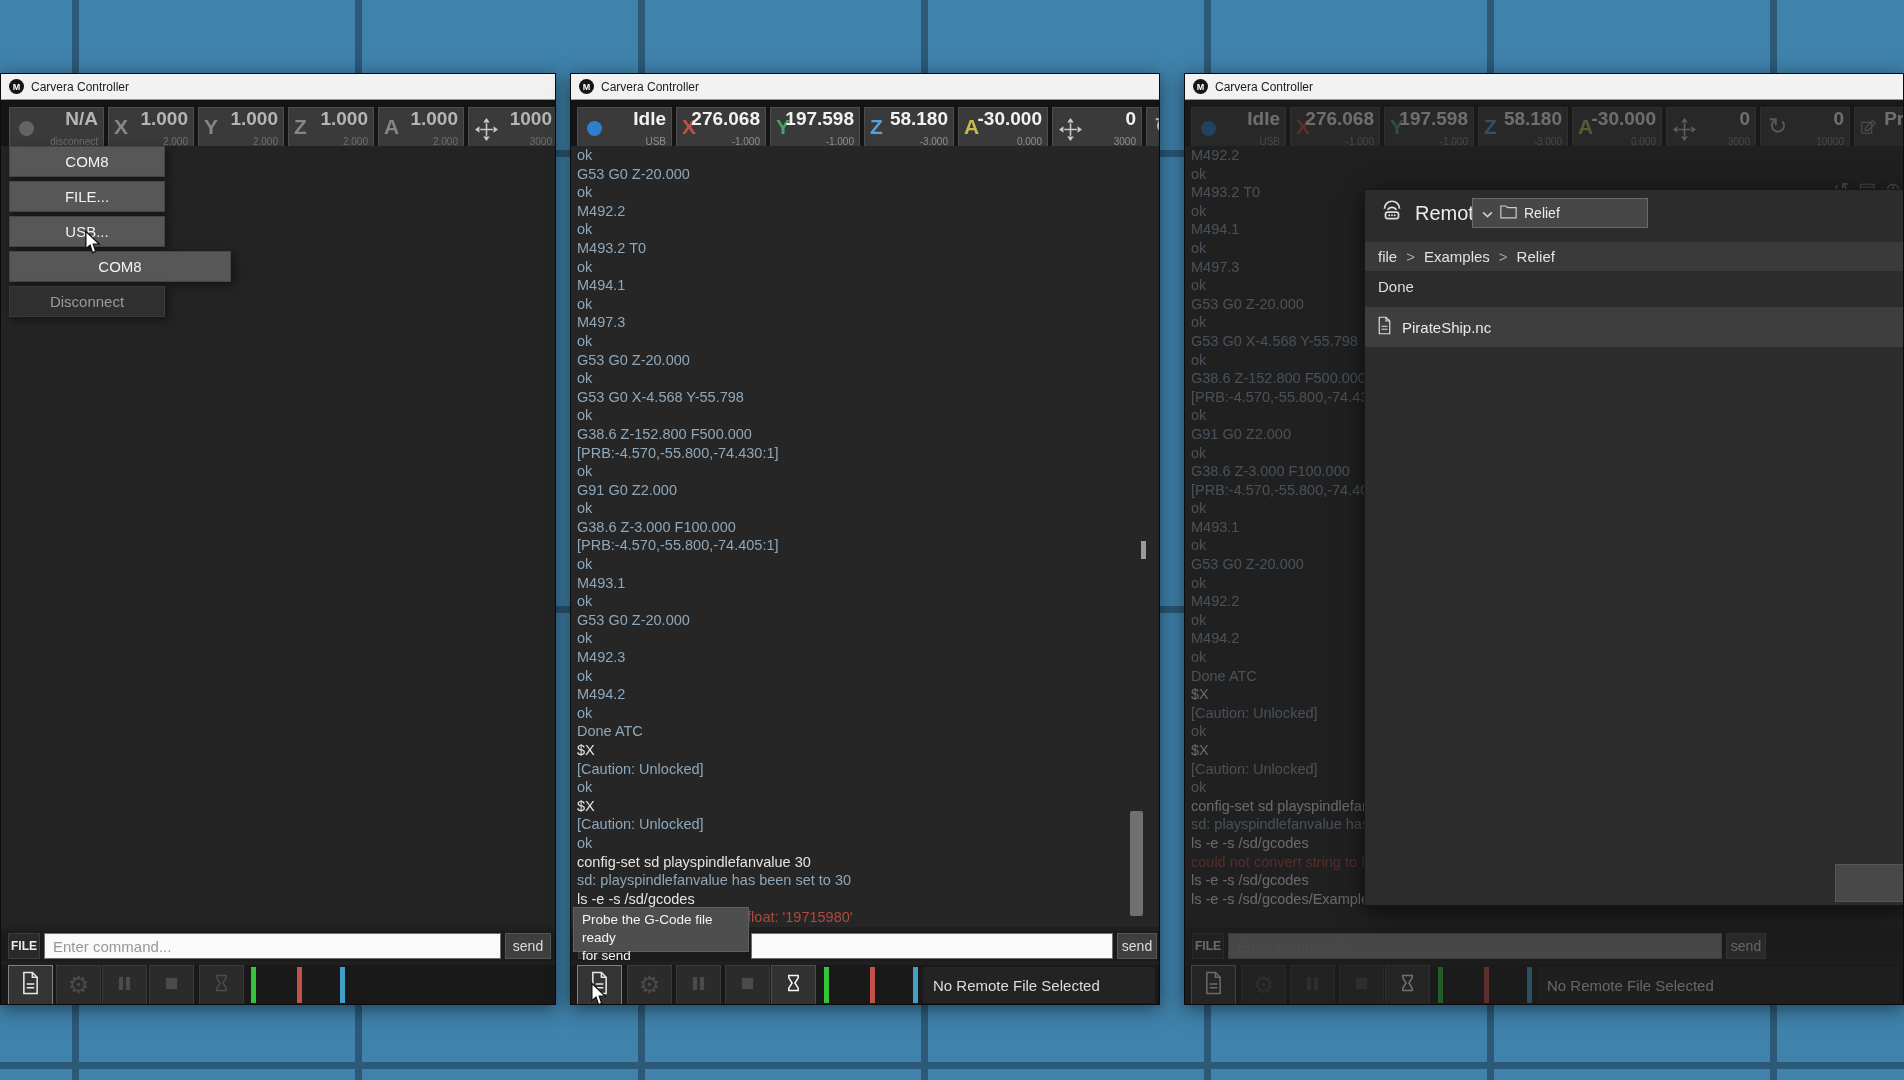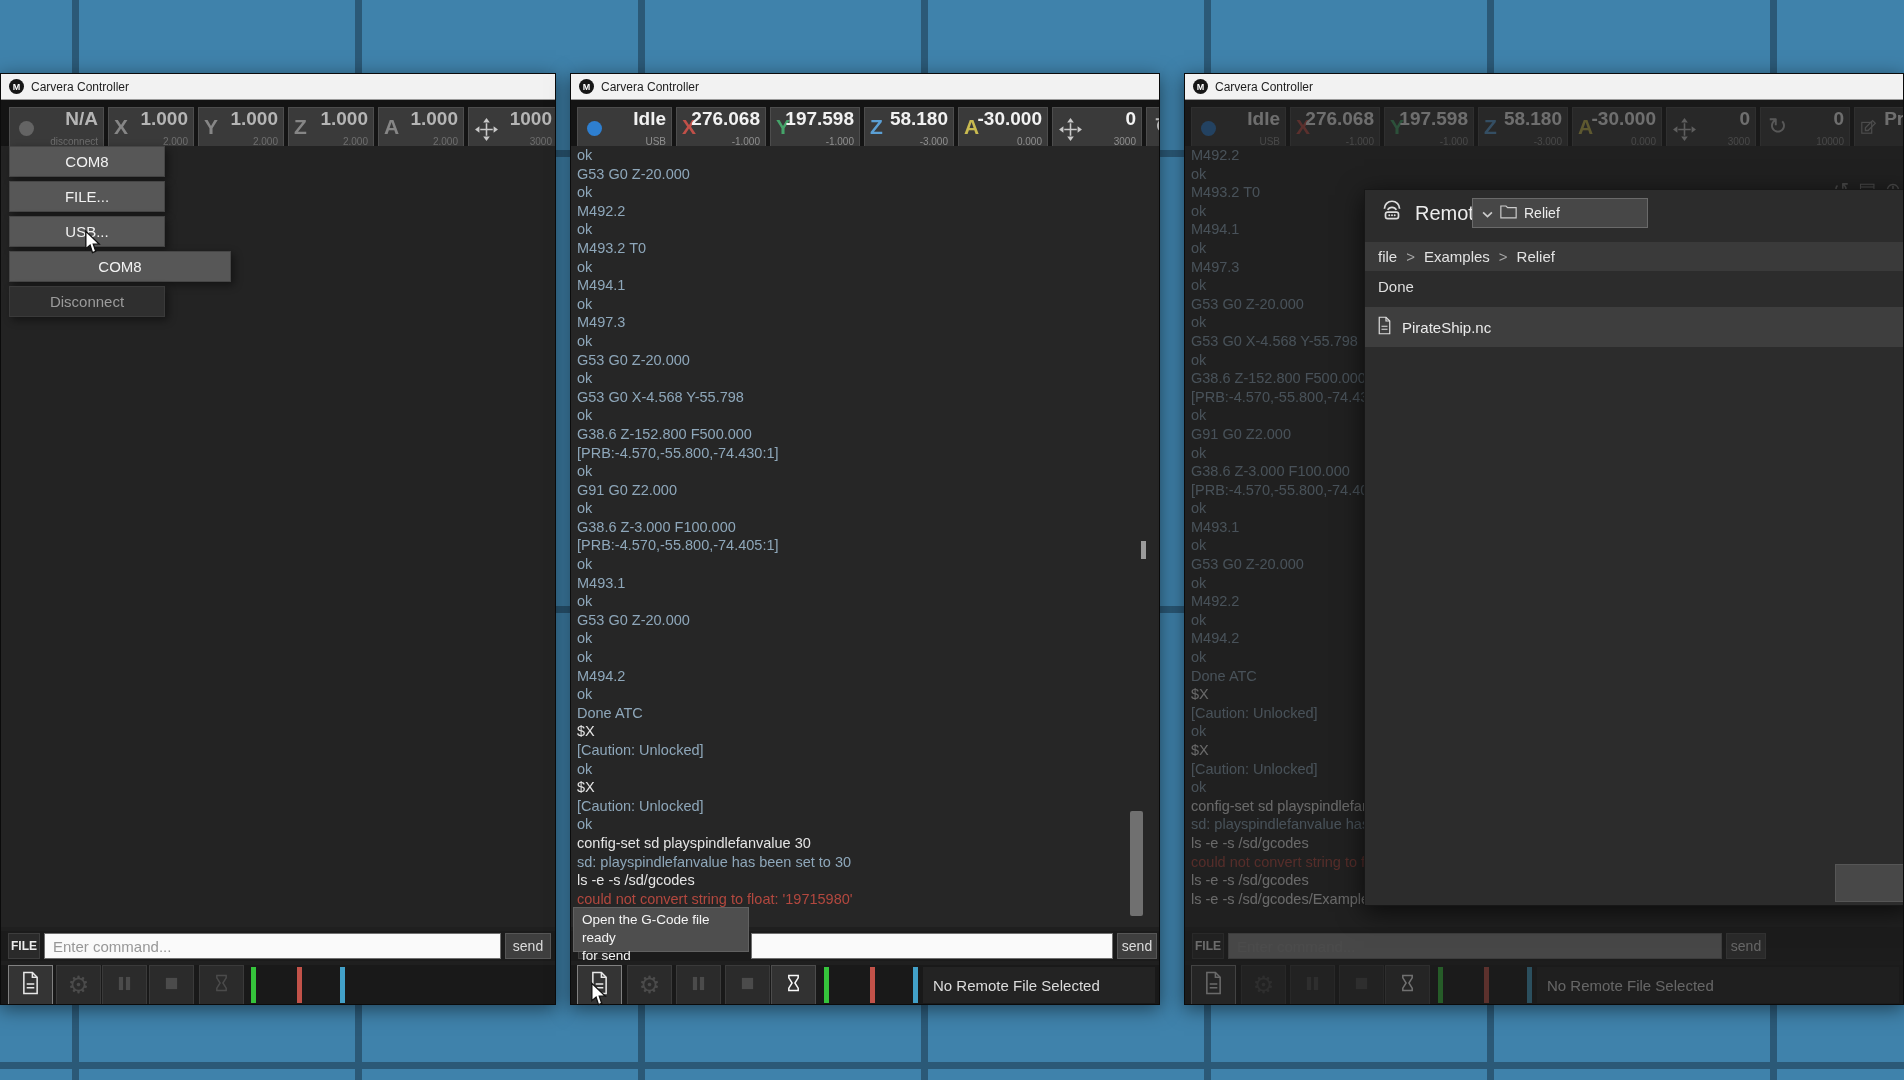--- a/index.html
+++ b/index.html
@@ -252,20 +252,21 @@
       <div class="cline ln-resp">ok</div>
       <div class="cline ln-resp">G91 G0 Z2.000</div>
       <div class="cline ln-resp">ok</div>
       <div class="cline ln-resp">G38.6 Z-3.000 F100.000</div>
       <div class="cline ln-resp">[PRB:-4.570,-55.800,-74.405:1]</div>
       <div class="cline ln-resp">ok</div>
       <div class="cline ln-resp">M493.1</div>
       <div class="cline ln-resp">ok</div>
       <div class="cline ln-resp">G53 G0 Z-20.000</div>
       <div class="cline ln-resp">ok</div>
+      <div class="cline ln-resp">M492.3</div>
       <div class="cline ln-resp">ok</div>
       <div class="cline ln-resp">M494.2</div>
       <div class="cline ln-resp">ok</div>
       <div class="cline ln-resp">Done ATC</div>
       <div class="cline ln-cmd">$X</div>
       <div class="cline ln-resp">[Caution: Unlocked]</div>
       <div class="cline ln-resp">ok</div>
       <div class="cline ln-cmd">$X</div>
       <div class="cline ln-resp">[Caution: Unlocked]</div>
       <div class="cline ln-resp">ok</div>
@@ -275,21 +276,21 @@
       <div class="cline ln-err">could not convert string to float: '19715980'</div>
     </div>
   <div class="scroll-mini"></div>
   <div class="scroll-handle"></div>
   <div class="cmdrow">
     <div class="filebtn"></div>
     <input class="cmdinput" style="left: 180px; width: 362px;">
     <div class="sendbtn" style="left:546px; width:40px;">send</div>
   </div>
   <div class="tooltip">
-    <div>Open the G-Code file ready</div>
+    <div>Probe the G-Code file ready</div>
     <div>for send</div>
   </div>
   <div class="botbar" id="bb-mid">
       <div class="bbtn hl" style="left: 6px;">
         <span><svg width="19" height="24" viewBox="0 0 20 24">
             <path d="M3 1h9l5 5v17H3z" fill="none" stroke="currentColor" stroke-width="1.6"></path>
             <path d="M12 1v5h5" fill="none" stroke="currentColor" stroke-width="1.6"></path>
             <path d="M6 13h8M6 17h8" stroke="currentColor" stroke-width="1.6"></path>
           </svg></span>
       </div>

